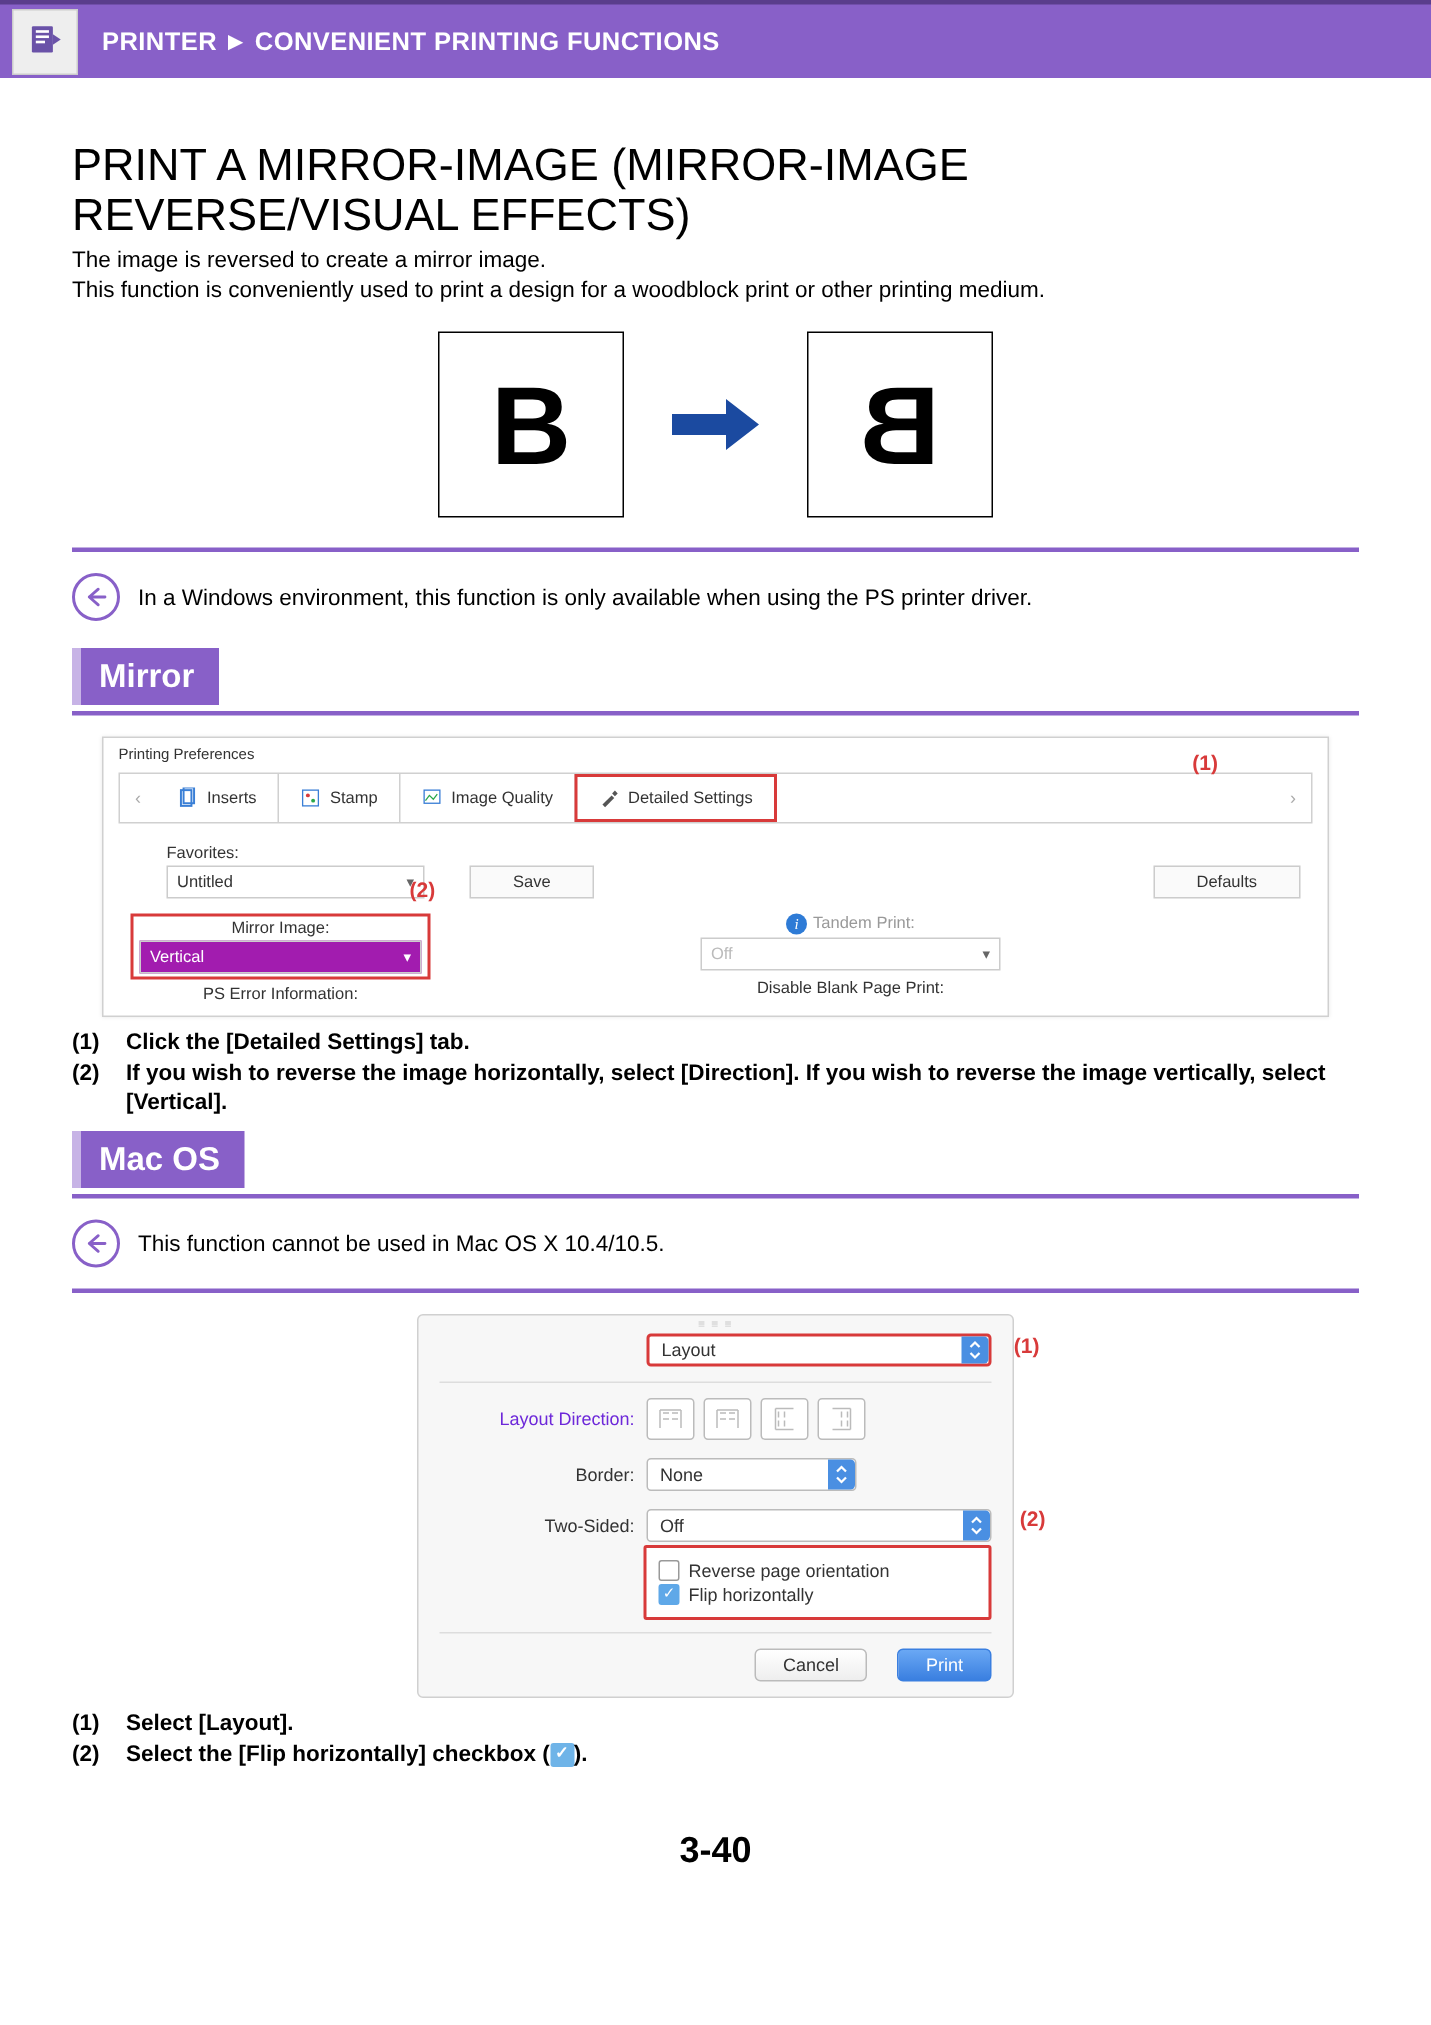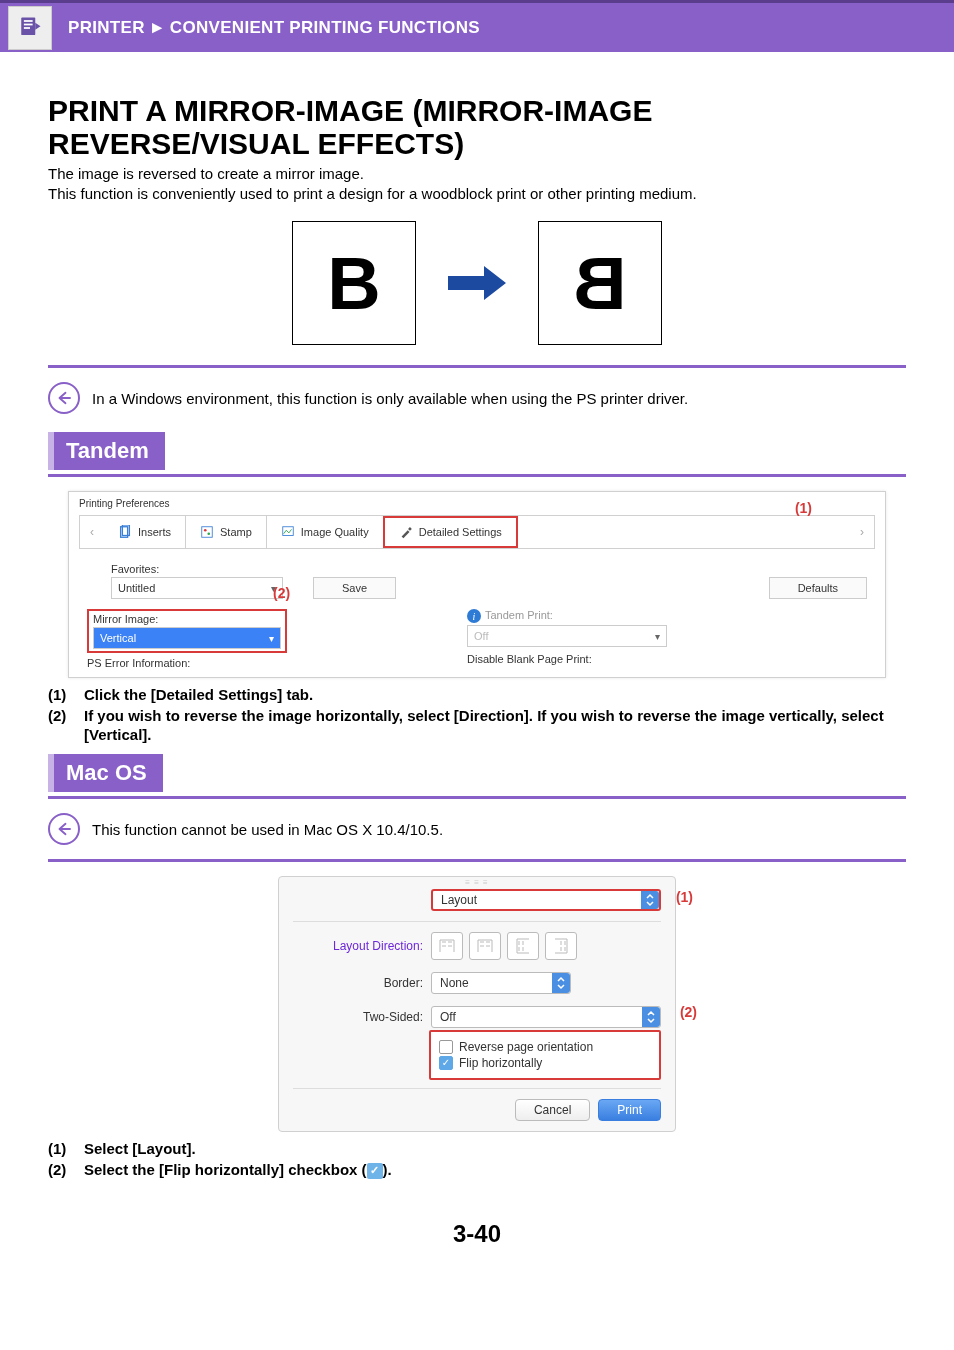--- a/index.html
+++ b/index.html
@@ -19,21 +19,21 @@
     background: #eee;
     border: 1px solid #ccc;
     display: flex; align-items: center; justify-content: center;
     margin-right: 16px;
   }
   .top-bar-icon svg { width: 28px; height: 28px; }
   .breadcrumb { color: #fff; font-weight: bold; font-size: 17px; letter-spacing: 0.3px; }
   .breadcrumb .arrow { margin: 0 4px; }
 
   .content { padding: 14px 48px 0 48px; }
-  h1 { font-size: 30px; font-weight: bold; line-height: 1.1; margin-top: 28px; }
+  h1 { font-size: 30px; font-weight: normal; line-height: 1.1; margin-top: 28px; }
   .desc { font-size: 15px; margin-top: 4px; line-height: 1.3; }
 
   .illus-row { display: flex; justify-content: center; align-items: center; margin: 18px 0 20px 0; gap: 28px; }
   .illus-box { width: 124px; height: 124px; border: 1px solid #000; display: flex; align-items: center; justify-content: center; font-size: 74px; font-weight: 900; font-family: Arial, sans-serif; }
   .mirrored { transform: scaleX(-1); }
   .arrow-svg { width: 66px; height: 46px; }
 
   .hr-purple { border: none; border-top: 3px solid #8860c8; margin: 4px 0 14px 0; }
 
   .note-row { display: flex; align-items: center; gap: 12px; margin: 10px 0 14px 0; }
@@ -54,24 +54,24 @@
   .tab svg { width:14px; height:14px; }
   .tab.active { border: 2px solid #d83a3a; margin:-1px; position:relative; z-index:1; }
   .callout-1 { position:absolute; right: 62px; top:-16px; color:#d83a3a; font-weight:bold; font-size:14px; }
   .win-body { padding: 8px 18px 8px 18px; }
   .fav-row { display:flex; align-items:center; gap:30px; margin: 6px 0 10px 0; position:relative; }
   .fav-col { display:flex; flex-direction:column; gap:2px;margin-left:24px; }
   .select-box { border:1px solid #ccc; height:22px; display:flex; align-items:center; justify-content:space-between; padding:0 6px; font-size:11px; background:#fff; }
   .select-box .chev { color:#666; font-size:10px; }
   .btn { border:1px solid #ccc; height:22px; padding:0 28px; display:flex; align-items:center; background:#fafafa; font-size:11px; }
   .callout-2 { position:absolute; left: 186px; top: 22px; color:#d83a3a; font-weight:bold; font-size:14px; }
-  .opt-row { display:flex; gap: 180px; margin-top:2px; }
+  .opt-row { display:flex; gap: 180px; margin-top:2px;text-align:center; }
   .opt-col { display:flex; flex-direction:column; gap:2px; width: 200px; }
   .opt-col.redbox { border:2px solid #d83a3a; padding: 2px 4px; }
-  .select-box.blue { background:#3b82f6; color:#fff; }
+  .select-box.blue { background:#a21caf; color:#fff; }
   .info-icon { width:14px; height:14px; border-radius:50%; background:#2e7bd6; color:#fff; display:inline-flex; align-items:center; justify-content:center; font-size:10px; font-style:italic; font-family:Georgia,serif; margin-right:4px; vertical-align:middle;}
   .muted { color:#999; }
 
   .num-list { margin: 8px 0 6px 0; }
   .num-item { display:flex; gap:6px; font-size:15px; font-weight:bold; line-height:1.25; margin-bottom:2px; }
   .num-item .n { width:30px; flex:0 0 auto; }
   .num-item .t { flex:1; }
 
   .mac-shot { width: 398px; margin: 10px auto 6px auto; border:1px solid #d0d0d0; background:#f7f7f7; font-size:12px; color:#333; border-radius:4px; padding-bottom:10px;}
   .mac-grip { height:10px; display:flex; justify-content:center; align-items:center; color:#ccc; font-size:8px; letter-spacing:1px; }
@@ -85,21 +85,21 @@
   .dir-btn { width:32px; height:28px; border:1px solid #bbb; border-radius:3px; background:#fff; display:flex; align-items:center; justify-content:center; }
   .dir-row { display:flex; gap:6px; }
   .dir-btn svg { width:20px; height:20px; }
   .chk-area { border:2px solid #d83a3a; margin: 0 14px 8px 150px; padding:6px 8px; background:#fff; border-radius:2px; }
   .chk-line { display:flex; align-items:center; gap:6px; font-size:12px; margin:2px 0;}
   .chkbox { width:14px; height:14px; border:1px solid #999; border-radius:2px; background:#fff; display:inline-flex; align-items:center; justify-content:center; }
   .chkbox.checked { background:#5fa8e8; border-color:#5fa8e8; }
   .chkbox.checked::after { content:"✓"; color:#fff; font-size:10px; line-height:1; }
   .mac-btns { display:flex; justify-content:flex-end; gap:8px; padding: 6px 14px 0 14px;}
   .mac-btn { height:22px; padding: 0 18px; border:1px solid #bbb; border-radius:4px; background:linear-gradient(#fff,#eee); font-size:12px; display:flex; align-items:center;}
-  .mac-btn.primary { background:linear-gradient(#6aa8f4,#3a7fe0); color:#fff; border-color:#3a7fe0;}
+  .mac-btn.primary { background:linear-gradient(#6aa8f4,#3a7fe0); color:#fff; border-color:#3a7fe0;margin-left:12px;}
   .mac-co1 { position:absolute; right:-18px; top:2px; color:#d83a3a; font-weight:bold; font-size:14px;}
   .mac-co2 { position:absolute; right:-22px; top:4px; color:#d83a3a; font-weight:bold; font-size:14px;}
 
   .page-num { text-align:center; font-size:24px; font-weight:bold; margin: 40px 0 24px 0; }
   .chk-inline { display:inline-flex; width:16px; height:16px; background:#6fb4e8; border-radius:2px; align-items:center; justify-content:center; vertical-align:middle; }
   .chk-inline::after { content:"✓"; color:#fff; font-size:11px; }
 </style>
 </head>
 <body>
 
@@ -139,21 +139,21 @@
 
   <div class="note-row">
     <div class="back-icon">
       <svg viewBox="0 0 24 24">
           <path d="M14 5 L6 12 L14 19 M6 12 H20" stroke="#8860c8" stroke-width="2.5" fill="none" stroke-linecap="round" stroke-linejoin="round"></path>
         </svg>
     </div>
     <div class="note-text">In a Windows environment, this function is only available when using the PS printer driver.</div>
   </div>
 
-  <div class="os-tag">Tandem</div>
+  <div class="os-tag">Mirror</div>
   <hr class="hr-purple">
 
   <div class="win-shot">
     <div class="win-title">Printing Preferences</div>
     <div class="tab-strip">
       <span class="callout-1">(1)</span>
       <div class="tab-arrow">‹</div>
       <div class="tab">
         <svg viewBox="0 0 16 16">
             <rect x="3" y="2" width="8" height="12" fill="none" stroke="#3a7fd6" stroke-width="1.5"></rect>

